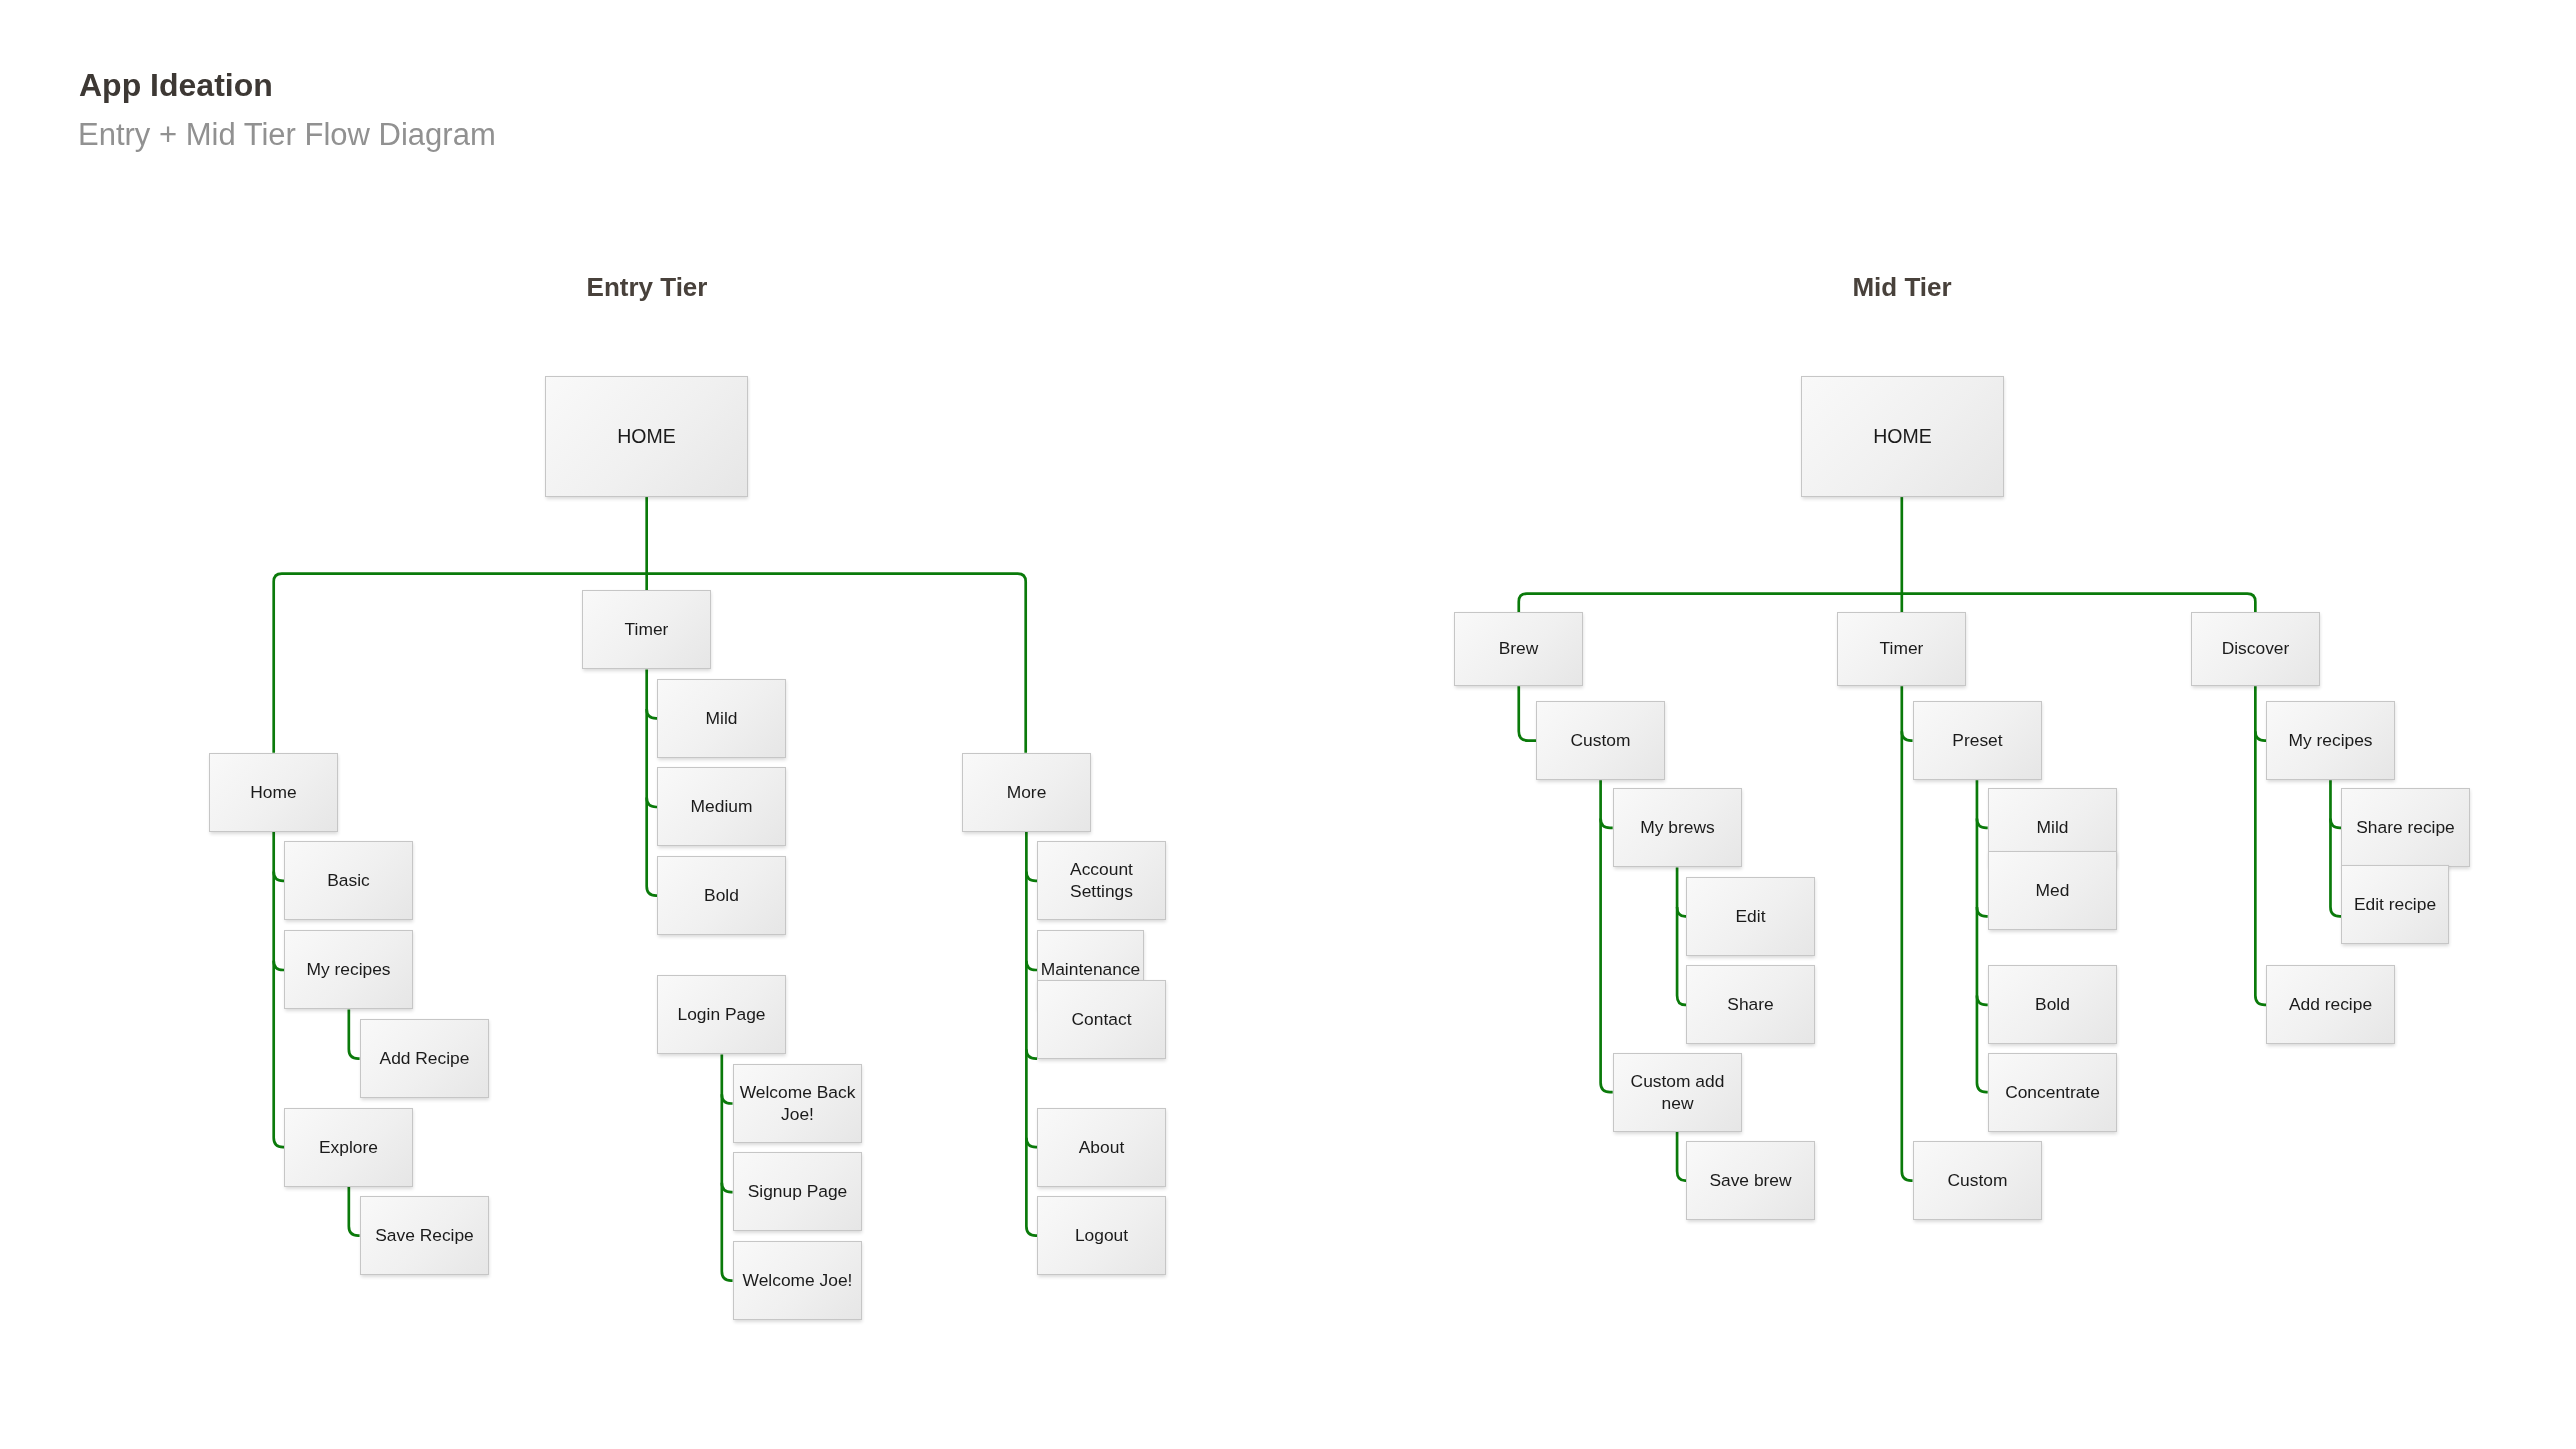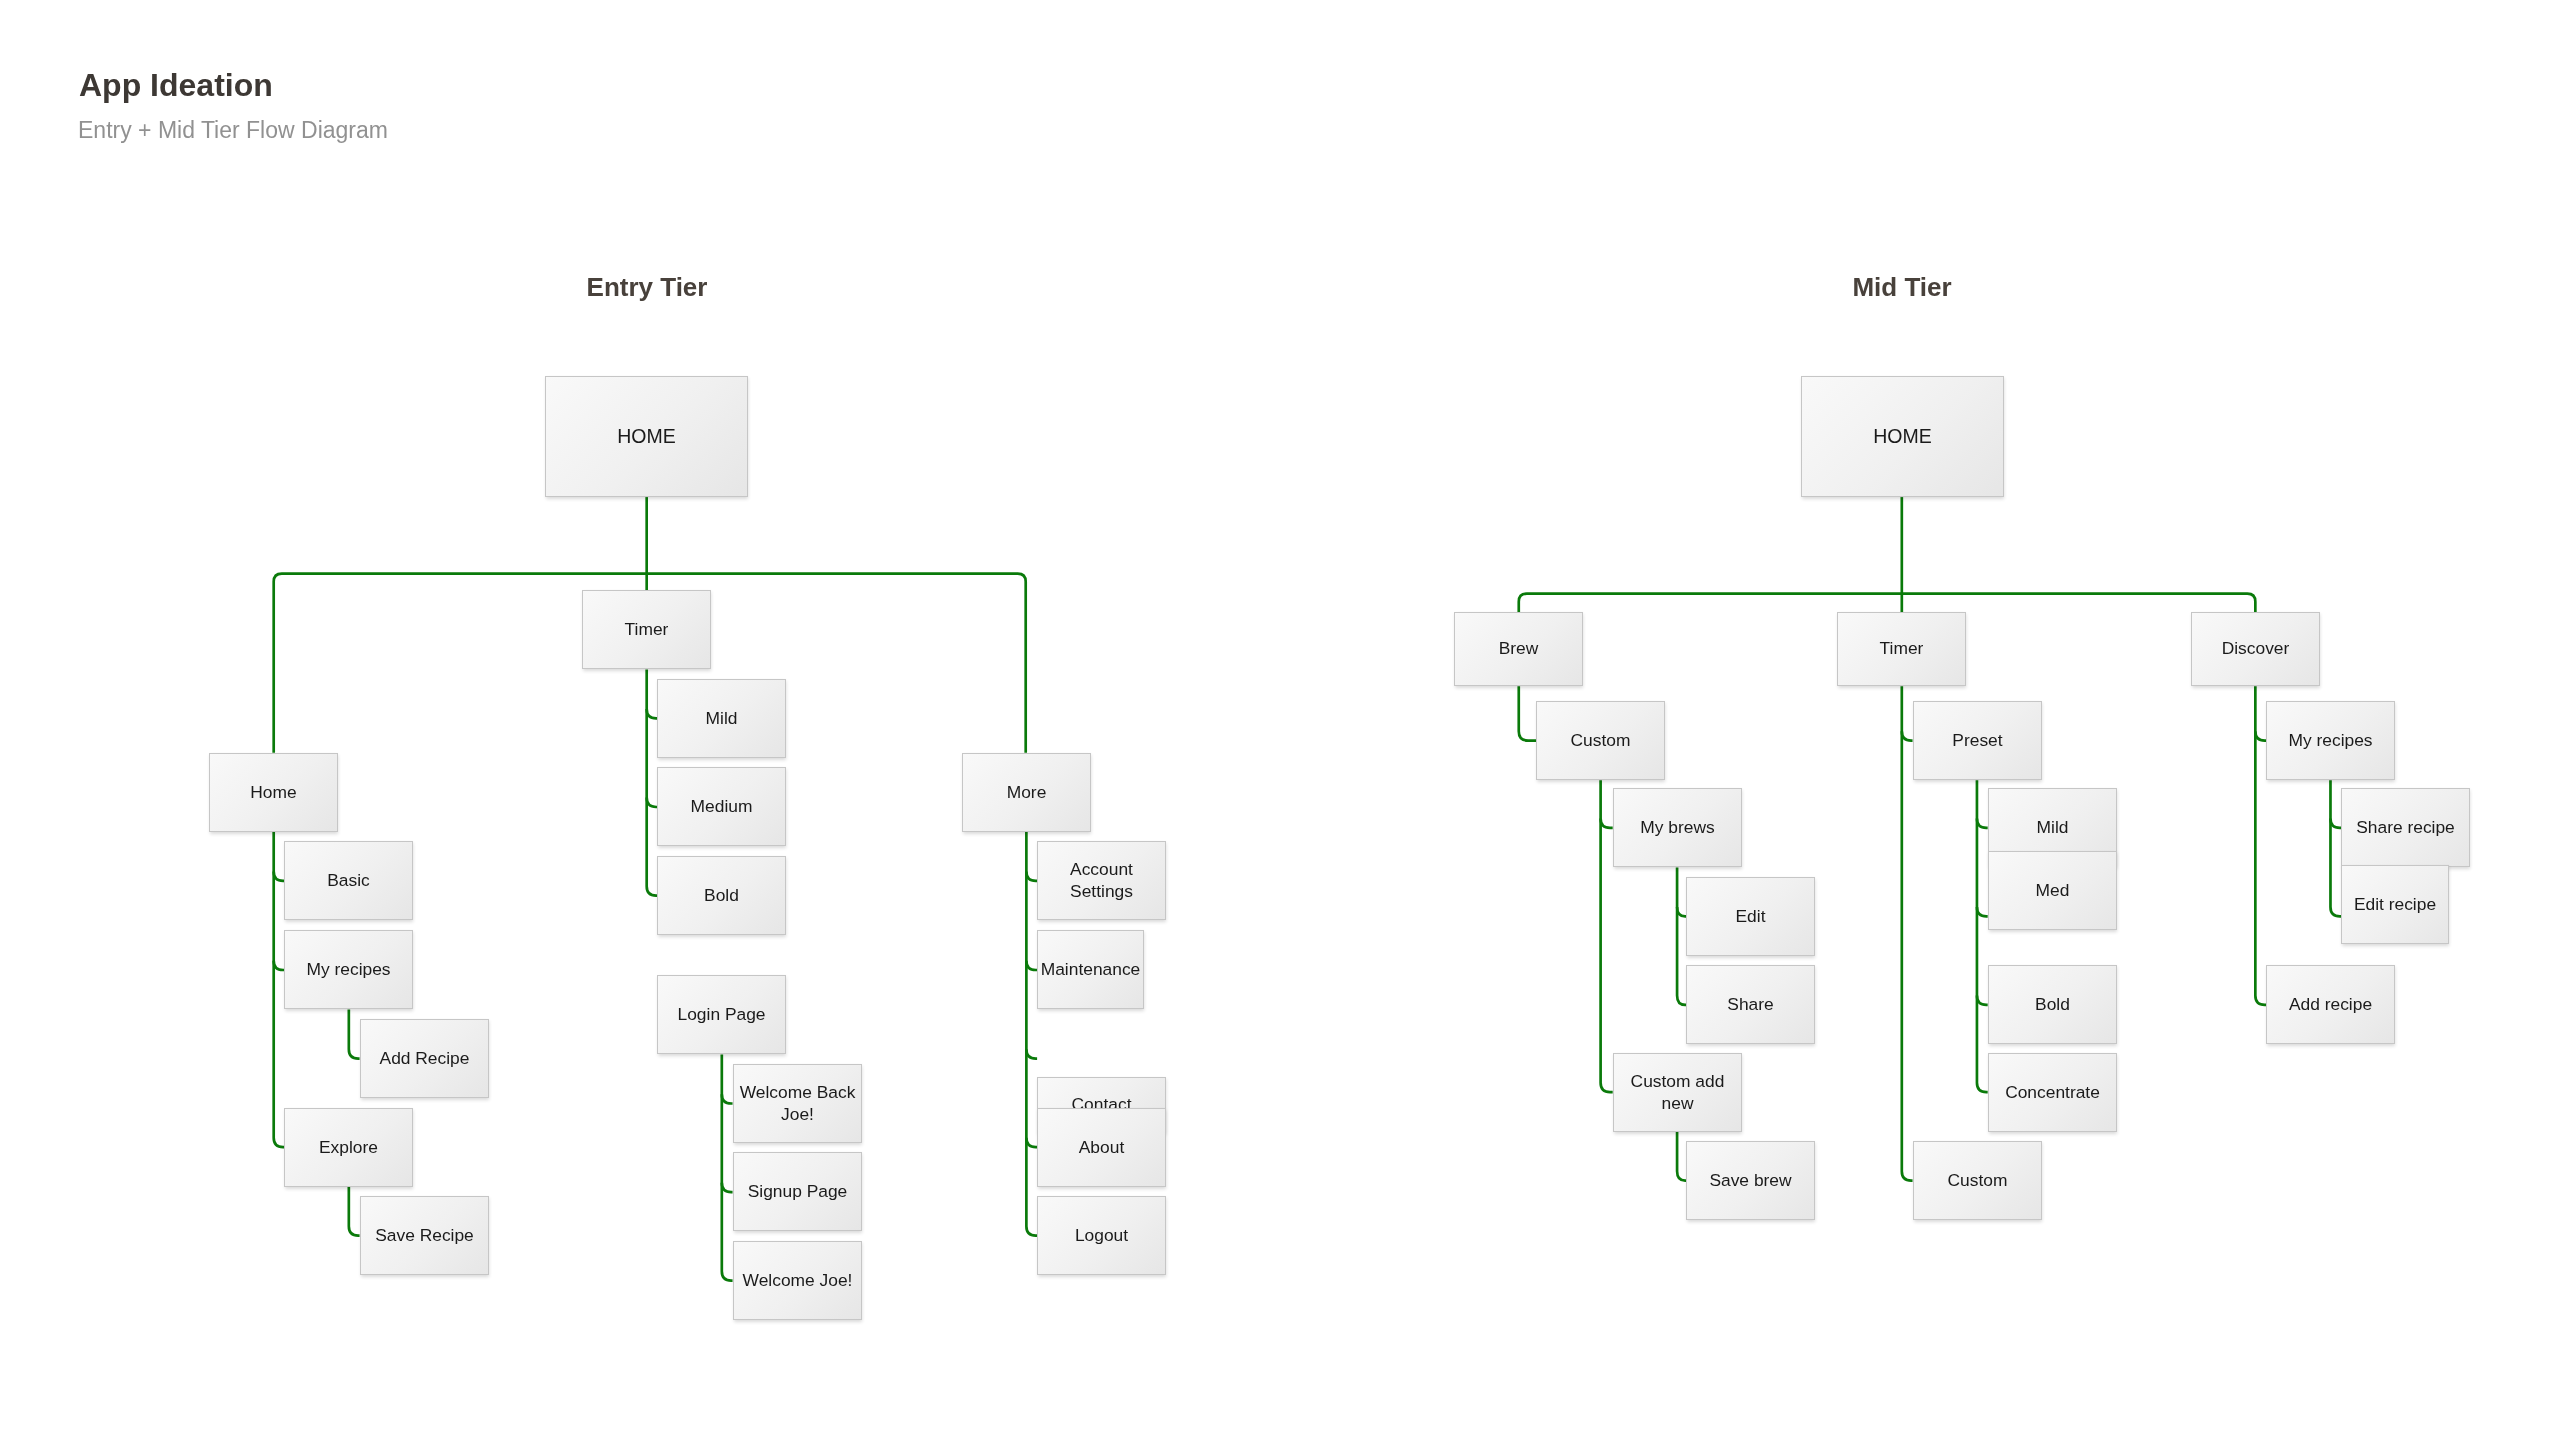--- a/index.html
+++ b/index.html
@@ -6,21 +6,21 @@
   #canvas{
     position:relative;width:2576px;height:1449px;background:#ffffff;overflow:hidden;
     font-family:"Liberation Sans", sans-serif;
   }
   #conn-layer{position:absolute;left:0;top:0;width:2576px;height:1449px;}
   .conn{fill:none;stroke:#0a7a0a;stroke-width:4;}
   .page-title{
     position:absolute;left:79px;top:67px;font-size:32px;font-weight:700;color:#3d3834;letter-spacing:0px;
   }
   .page-subtitle{
-    position:absolute;left:78px;top:117px;font-size:23px;font-weight:400;color:#919191;
+    position:absolute;left:78px;top:117px;font-size:31px;font-weight:400;color:#919191;
   }
   .tier-heading{
     position:absolute;width:282px;text-align:center;font-size:26px;font-weight:700;color:#48413b;
   }
   .node{
     position:absolute;box-sizing:border-box;display:flex;align-items:center;justify-content:center;
     text-align:center;font-size:17.4px;line-height:1.22;color:#1b1b1b;padding:2px;
     background:linear-gradient(135deg,#f9f9f9 0%,#f0f0f0 55%,#e6e6e6 100%);
     border:0.7px solid #c6c6c6;
     box-shadow:1.3px 2px 3.4px rgba(0,0,0,0.15);
@@ -126,21 +126,21 @@
     </div>
   <div class="node" style="left:962px;top:753px;width:129px;height:79px">
       <span>More</span>
     </div>
   <div class="node" style="left:1037px;top:841px;width:129px;height:79px">
       <span>Account Settings</span>
     </div>
   <div class="node" style="left:1037px;top:930px;width:107px;height:79px">
       <span>Maintenance</span>
     </div>
-  <div class="node" style="left:1037px;top:1077px;width:129px;height:56px">
+  <div class="node" style="left:1037px;top:980px;width:129px;height:79px">
       <span>Contact</span>
     </div>
   <div class="node" style="left:1037px;top:1108px;width:129px;height:79px">
       <span>About</span>
     </div>
   <div class="node" style="left:1037px;top:1196px;width:129px;height:79px">
       <span>Logout</span>
     </div>
 
   <div class="node root" style="left:1801px;top:376px;width:203px;height:121px">

